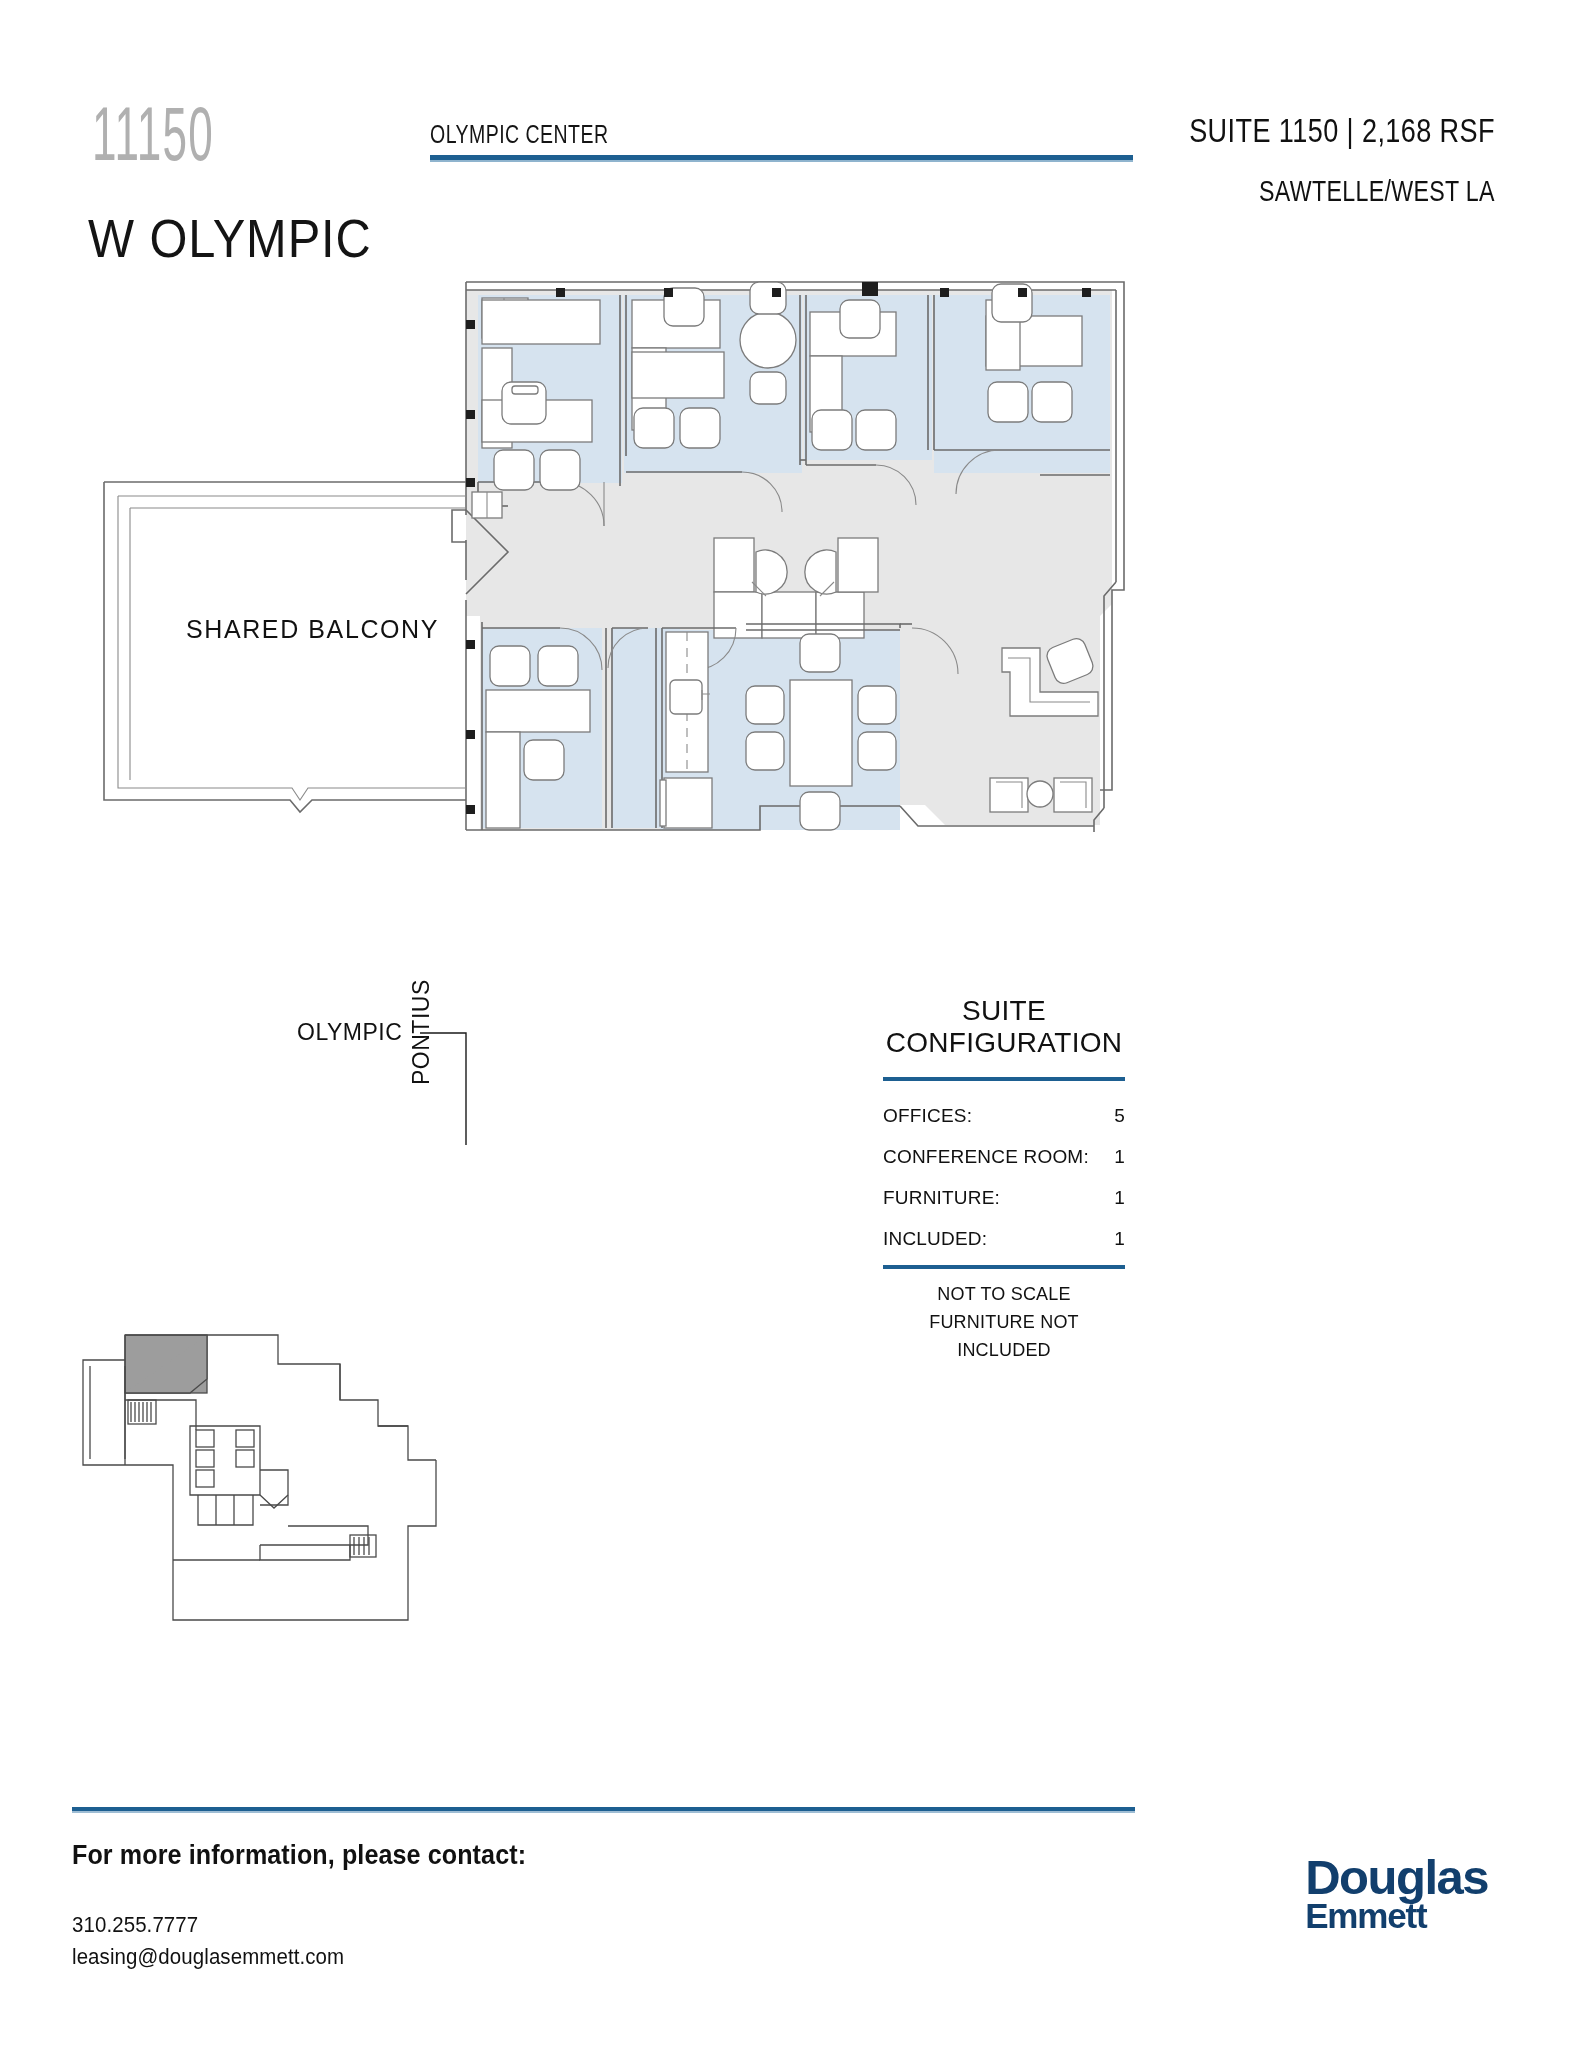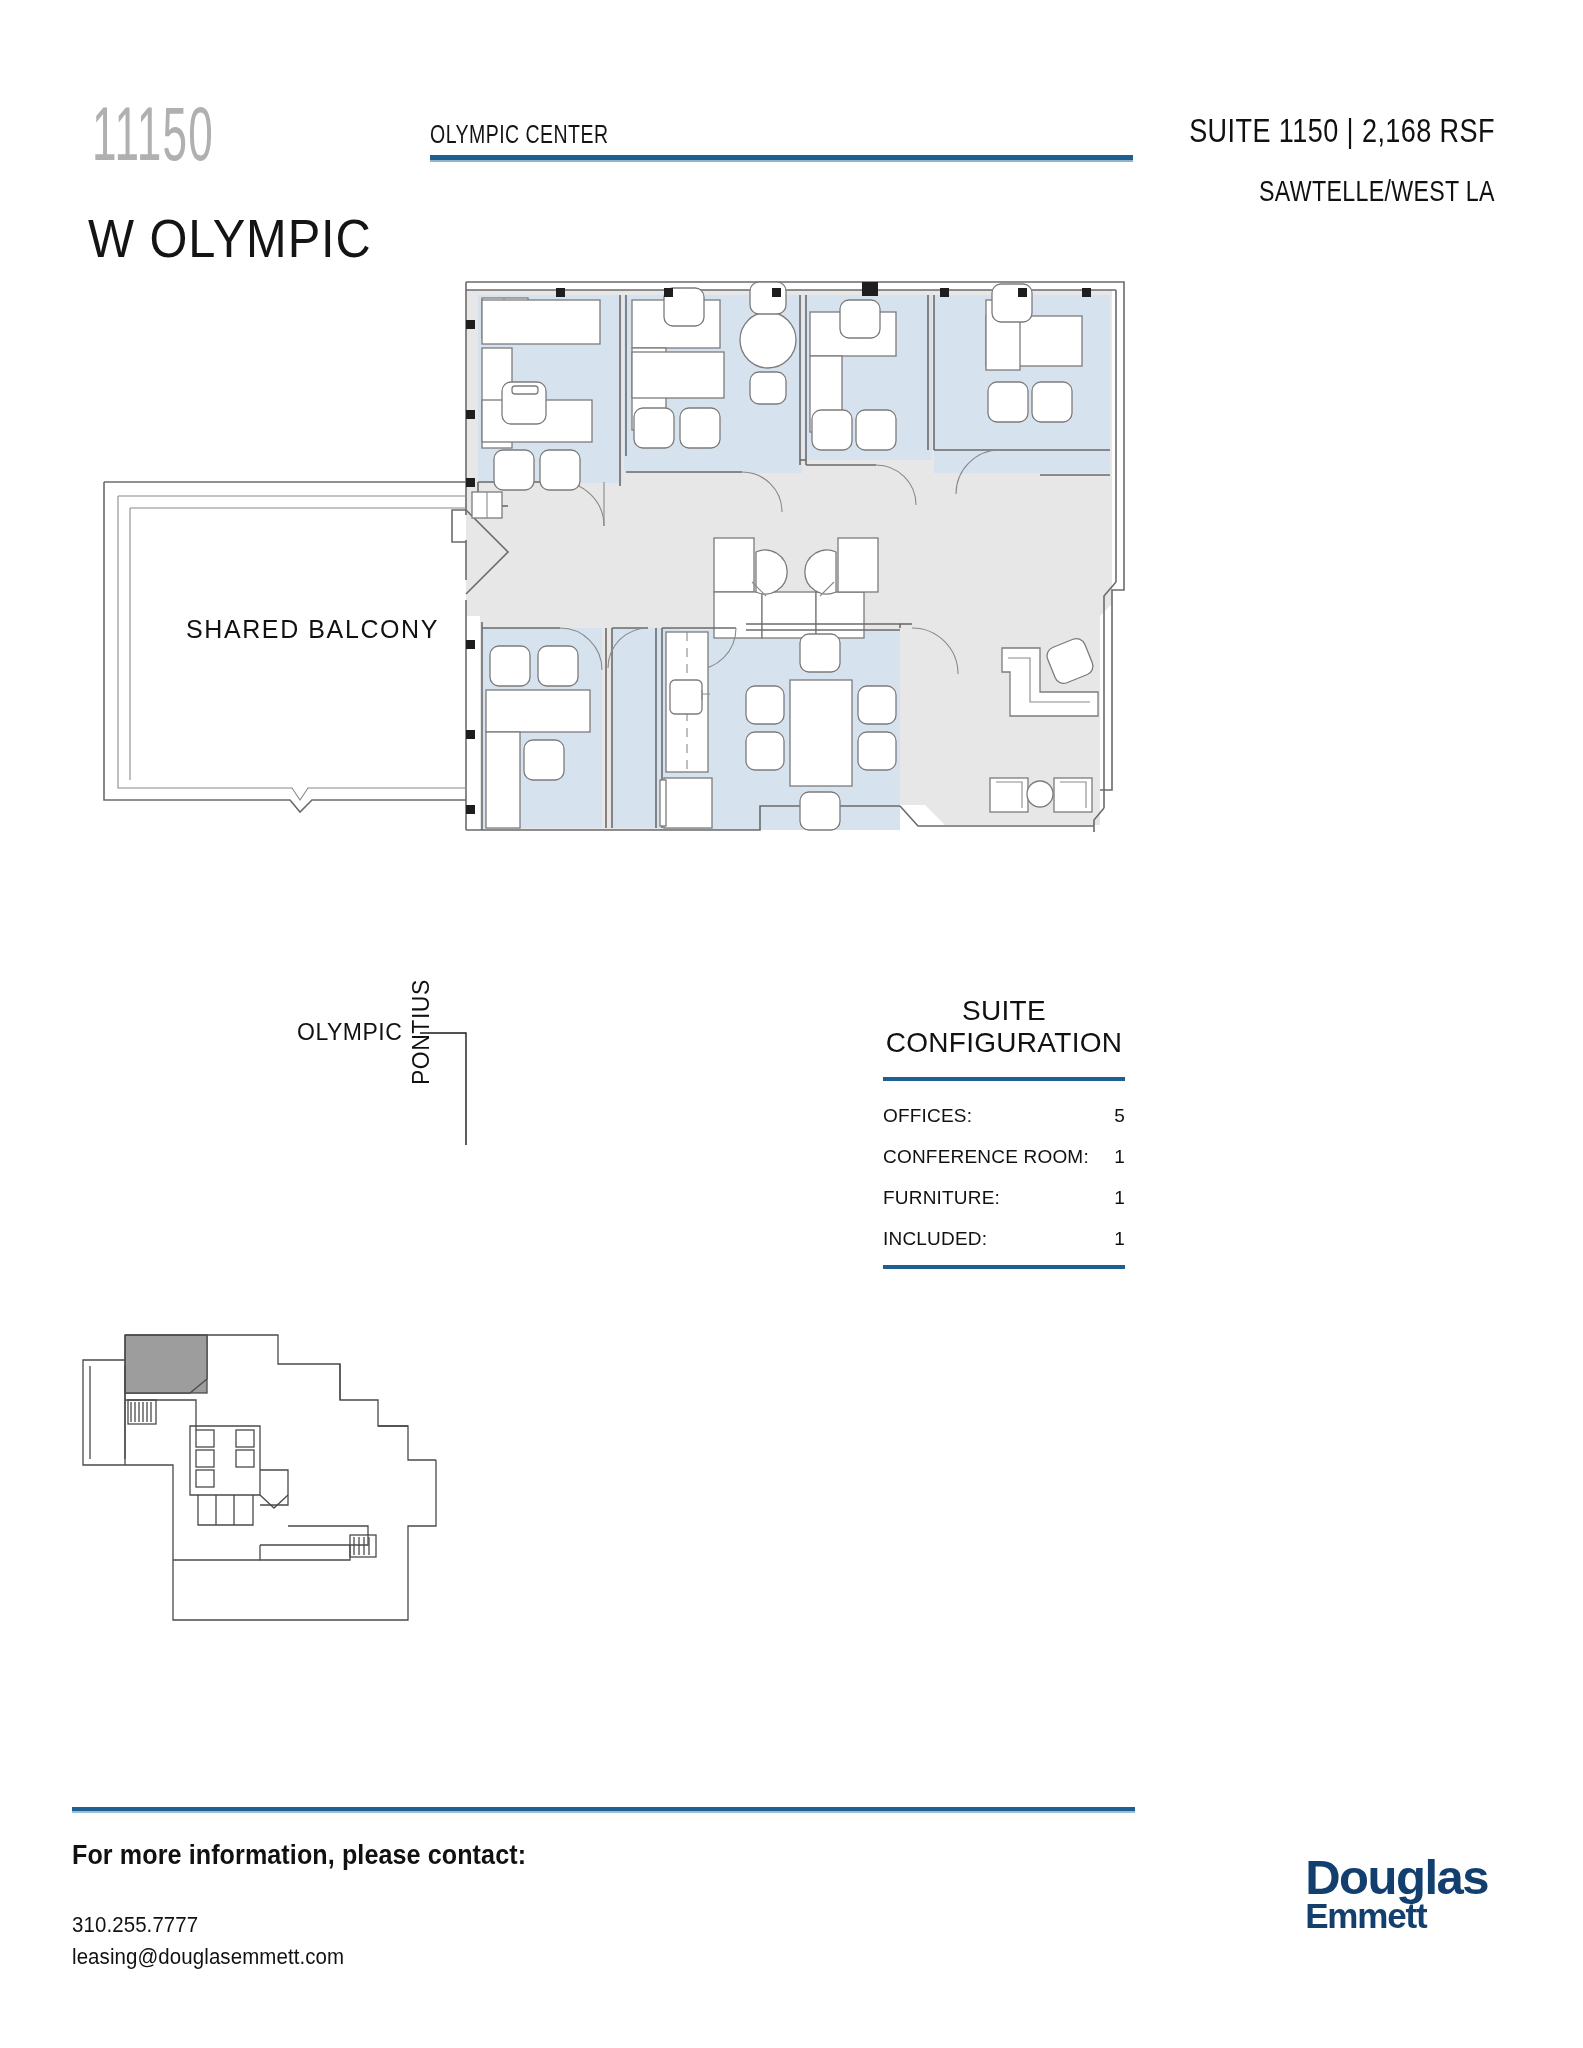--- a/index.html
+++ b/index.html
@@ -478,20 +478,24 @@
       <div class="cfg-row">
         <span class="k">FURNITURE:</span>
         <span class="v">1</span>
       </div>
       <div class="cfg-row">
         <span class="k">INCLUDED:</span>
         <span class="v">1</span>
       </div>
     </div>
     <div class="cfg-rule"></div>
+    <div class="cfg-foot">
+      <div>NOT TO SCALE</div>
+      <div>FURNITURE NOT INCLUDED</div>
+    </div>
   </div>
 
   <div>
     <div class="ftr-rule"></div>
     <div class="ftr-head">For more information, please contact:</div>
     <div class="ftr-phone">310.255.7777</div>
     <div class="ftr-email">leasing@douglasemmett.com</div>
     <div class="logo">
       <span class="l1">Douglas</span>
       <span class="l2">Emmett</span>

